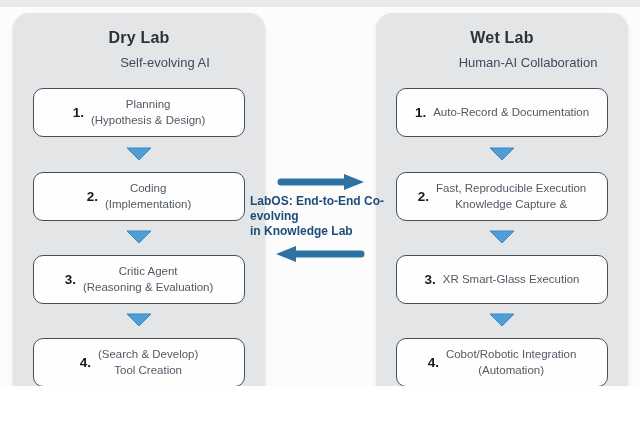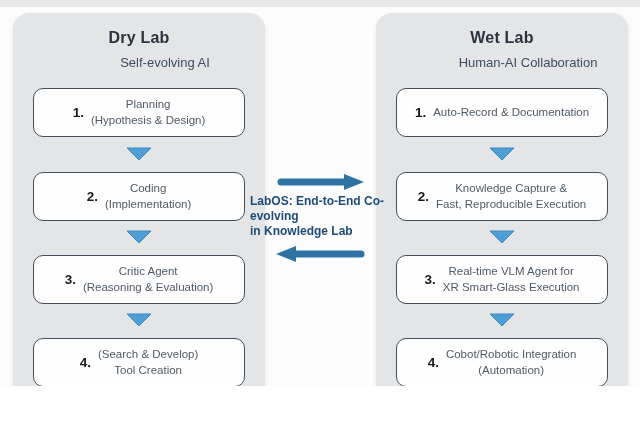--- a/index.html
+++ b/index.html
@@ -128,32 +128,31 @@
         <div></div>
       </span>
     </div>
     <svg class="down-arrow d1" viewBox="0 0 26 14">
       <polygon points="1,1 25,1 13,13" fill="#4f9ed5" stroke="#3c87be" stroke-width="1"></polygon>
     </svg>
 
     <div class="step-box s2">
       <span class="step-number">2.</span>
       <span class="step-text">
+        <div>Fast, Reproducible Execution</div>
         <div>Knowledge Capture &amp;</div>
-        <div>Fast, Reproducible Execution</div>
       </span>
     </div>
     <svg class="down-arrow d2" viewBox="0 0 26 14">
       <polygon points="1,1 25,1 13,13" fill="#4f9ed5" stroke="#3c87be" stroke-width="1"></polygon>
     </svg>
 
     <div class="step-box s3">
       <span class="step-number">3.</span>
       <span class="step-text">
-        <div>Real-time VLM Agent for</div>
         <div>XR Smart-Glass Execution</div>
       </span>
     </div>
     <svg class="down-arrow d3" viewBox="0 0 26 14">
       <polygon points="1,1 25,1 13,13" fill="#4f9ed5" stroke="#3c87be" stroke-width="1"></polygon>
     </svg>
 
     <div class="step-box s4">
       <span class="step-number">4.</span>
       <span class="step-text">

